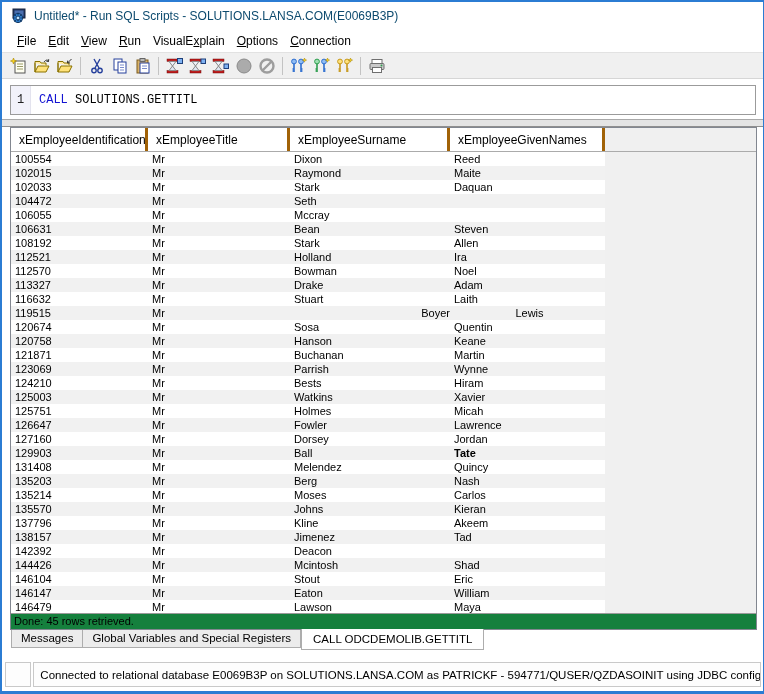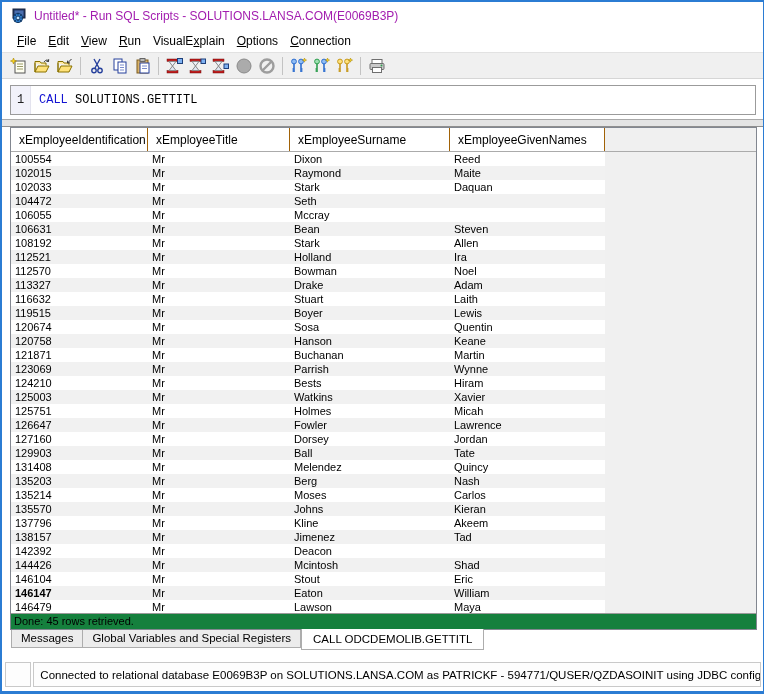--- a/index.html
+++ b/index.html
@@ -9,21 +9,21 @@
   .window {
     position:relative; width:764px; height:694px; background:#ffffff;
     border-left:2px solid #2b7cd3; border-top:2px solid #2b7cd3;
     border-right:1px solid #2b7cd3; border-bottom:3px solid #2b7cd3;
     overflow:hidden;
   }
 
   
   .titlebar { height:28px; display:flex; align-items:center; padding-left:9px; background:#fff; }
   .titlebar .app-icon { width:16px; height:16px; margin-right:7px; flex:0 0 auto; }
-  .titlebar .title-text { font-size:12px; color:#a21caf; white-space:nowrap; }
+  .titlebar .title-text { font-size:12px; color:#0c4a6e; white-space:nowrap; }
 
   
   .menubar { height:22px; display:flex; align-items:center; padding-left:9px; background:#fff; font-size:12px; }
   .menu-item { padding:2px 6px; cursor:default; }
   .menu-item u { text-decoration:underline; }
 
   
   .toolbar {
     height:27px; background:#f0f0f0; border-top:1px solid #e2e2e2; border-bottom:1px solid #d6d6d6;
     display:flex; align-items:center; padding-left:5px;
@@ -48,21 +48,21 @@
   
   .splitter { margin-top:4px; height:8px; background:#e4e4e4; border-top:1px solid #a9a9a9; border-bottom:1px solid #8f8f8f; }
 
   
   .results-panel {
     margin-left:8px; width:747px; height:503px; border:1px solid #828790; background:#f0f0f0;
     display:flex; flex-direction:column; overflow:hidden;
   }
   .grid-header { height:24px; display:flex; background:#f0f0f0; border-bottom:1px solid #ababab; flex:0 0 auto; }
   .hcell {
-    background:#ffffff; border-right:1px solid #a16207; font-size:12px;
+    background:#ffffff; border-right:3px solid #a16207; font-size:12px;
     display:flex; align-items:center; padding-left:8px; white-space:nowrap; overflow:hidden;
   }
   .grid-body { flex:1 1 auto; overflow:hidden; background:#f0f0f0; }
   .grid-row { display:flex; height:14px; width:594px; background:#ffffff; }
   .grid-row:nth-child(even) { background:#f1f1f1; }
   .gcell { font-size:11px; line-height:14px; padding-left:4px; white-space:nowrap; overflow:hidden; }
   .done-bar {
     flex:0 0 auto; height:16px; background:#15803d; border-top:1px solid #9a9a9a;
     font-size:11px; line-height:15px; padding-left:3px;
   }
@@ -313,22 +313,22 @@
         </div>
         <div class="grid-row">
           <div class="gcell" style="width: 137px;">116632</div>
           <div class="gcell" style="width: 142px;">Mr</div>
           <div class="gcell" style="width: 160px;">Stuart</div>
           <div class="gcell" style="width: 155px;">Laith</div>
         </div>
         <div class="grid-row">
           <div class="gcell" style="width: 137px;">119515</div>
           <div class="gcell" style="width: 142px;">Mr</div>
-          <div class="gcell" style="width: 160px;">Boyer</div>
-          <div class="gcell" style="width: 155px;">Lewis</div>
+          <div class="gcell" style="width: 160px; text-align: right;">Boyer</div>
+          <div class="gcell" style="width: 155px; text-align: center;">Lewis</div>
         </div>
         <div class="grid-row">
           <div class="gcell" style="width: 137px;">120674</div>
           <div class="gcell" style="width: 142px;">Mr</div>
           <div class="gcell" style="width: 160px;">Sosa</div>
           <div class="gcell" style="width: 155px;">Quentin</div>
         </div>
         <div class="grid-row">
           <div class="gcell" style="width: 137px;">120758</div>
           <div class="gcell" style="width: 142px;">Mr</div>
@@ -374,21 +374,21 @@
         <div class="grid-row">
           <div class="gcell" style="width: 137px;">127160</div>
           <div class="gcell" style="width: 142px;">Mr</div>
           <div class="gcell" style="width: 160px;">Dorsey</div>
           <div class="gcell" style="width: 155px;">Jordan</div>
         </div>
         <div class="grid-row">
           <div class="gcell" style="width: 137px;">129903</div>
           <div class="gcell" style="width: 142px;">Mr</div>
           <div class="gcell" style="width: 160px;">Ball</div>
-          <div class="gcell" style="width: 155px;">Tate</div>
+          <div class="gcell" style="width: 155px; font-weight: bold;">Tate</div>
         </div>
         <div class="grid-row">
           <div class="gcell" style="width: 137px;">131408</div>
           <div class="gcell" style="width: 142px;">Mr</div>
           <div class="gcell" style="width: 160px;">Melendez</div>
           <div class="gcell" style="width: 155px;">Quincy</div>
         </div>
         <div class="grid-row">
           <div class="gcell" style="width: 137px;">135203</div>
           <div class="gcell" style="width: 142px;">Mr</div>
@@ -430,21 +430,21 @@
           <div class="gcell" style="width: 160px;">Mcintosh</div>
           <div class="gcell" style="width: 155px;">Shad</div>
         </div>
         <div class="grid-row">
           <div class="gcell" style="width: 137px;">146104</div>
           <div class="gcell" style="width: 142px;">Mr</div>
           <div class="gcell" style="width: 160px;">Stout</div>
           <div class="gcell" style="width: 155px;">Eric</div>
         </div>
         <div class="grid-row">
-          <div class="gcell" style="width: 137px; font-weight: bold;">146147</div>
+          <div class="gcell" style="width: 137px;">146147</div>
           <div class="gcell" style="width: 142px;">Mr</div>
           <div class="gcell" style="width: 160px;">Eaton</div>
           <div class="gcell" style="width: 155px;">William</div>
         </div>
         <div class="grid-row">
           <div class="gcell" style="width: 137px;">146479</div>
           <div class="gcell" style="width: 142px;">Mr</div>
           <div class="gcell" style="width: 160px;">Lawson</div>
           <div class="gcell" style="width: 155px;">Maya</div>
         </div>

